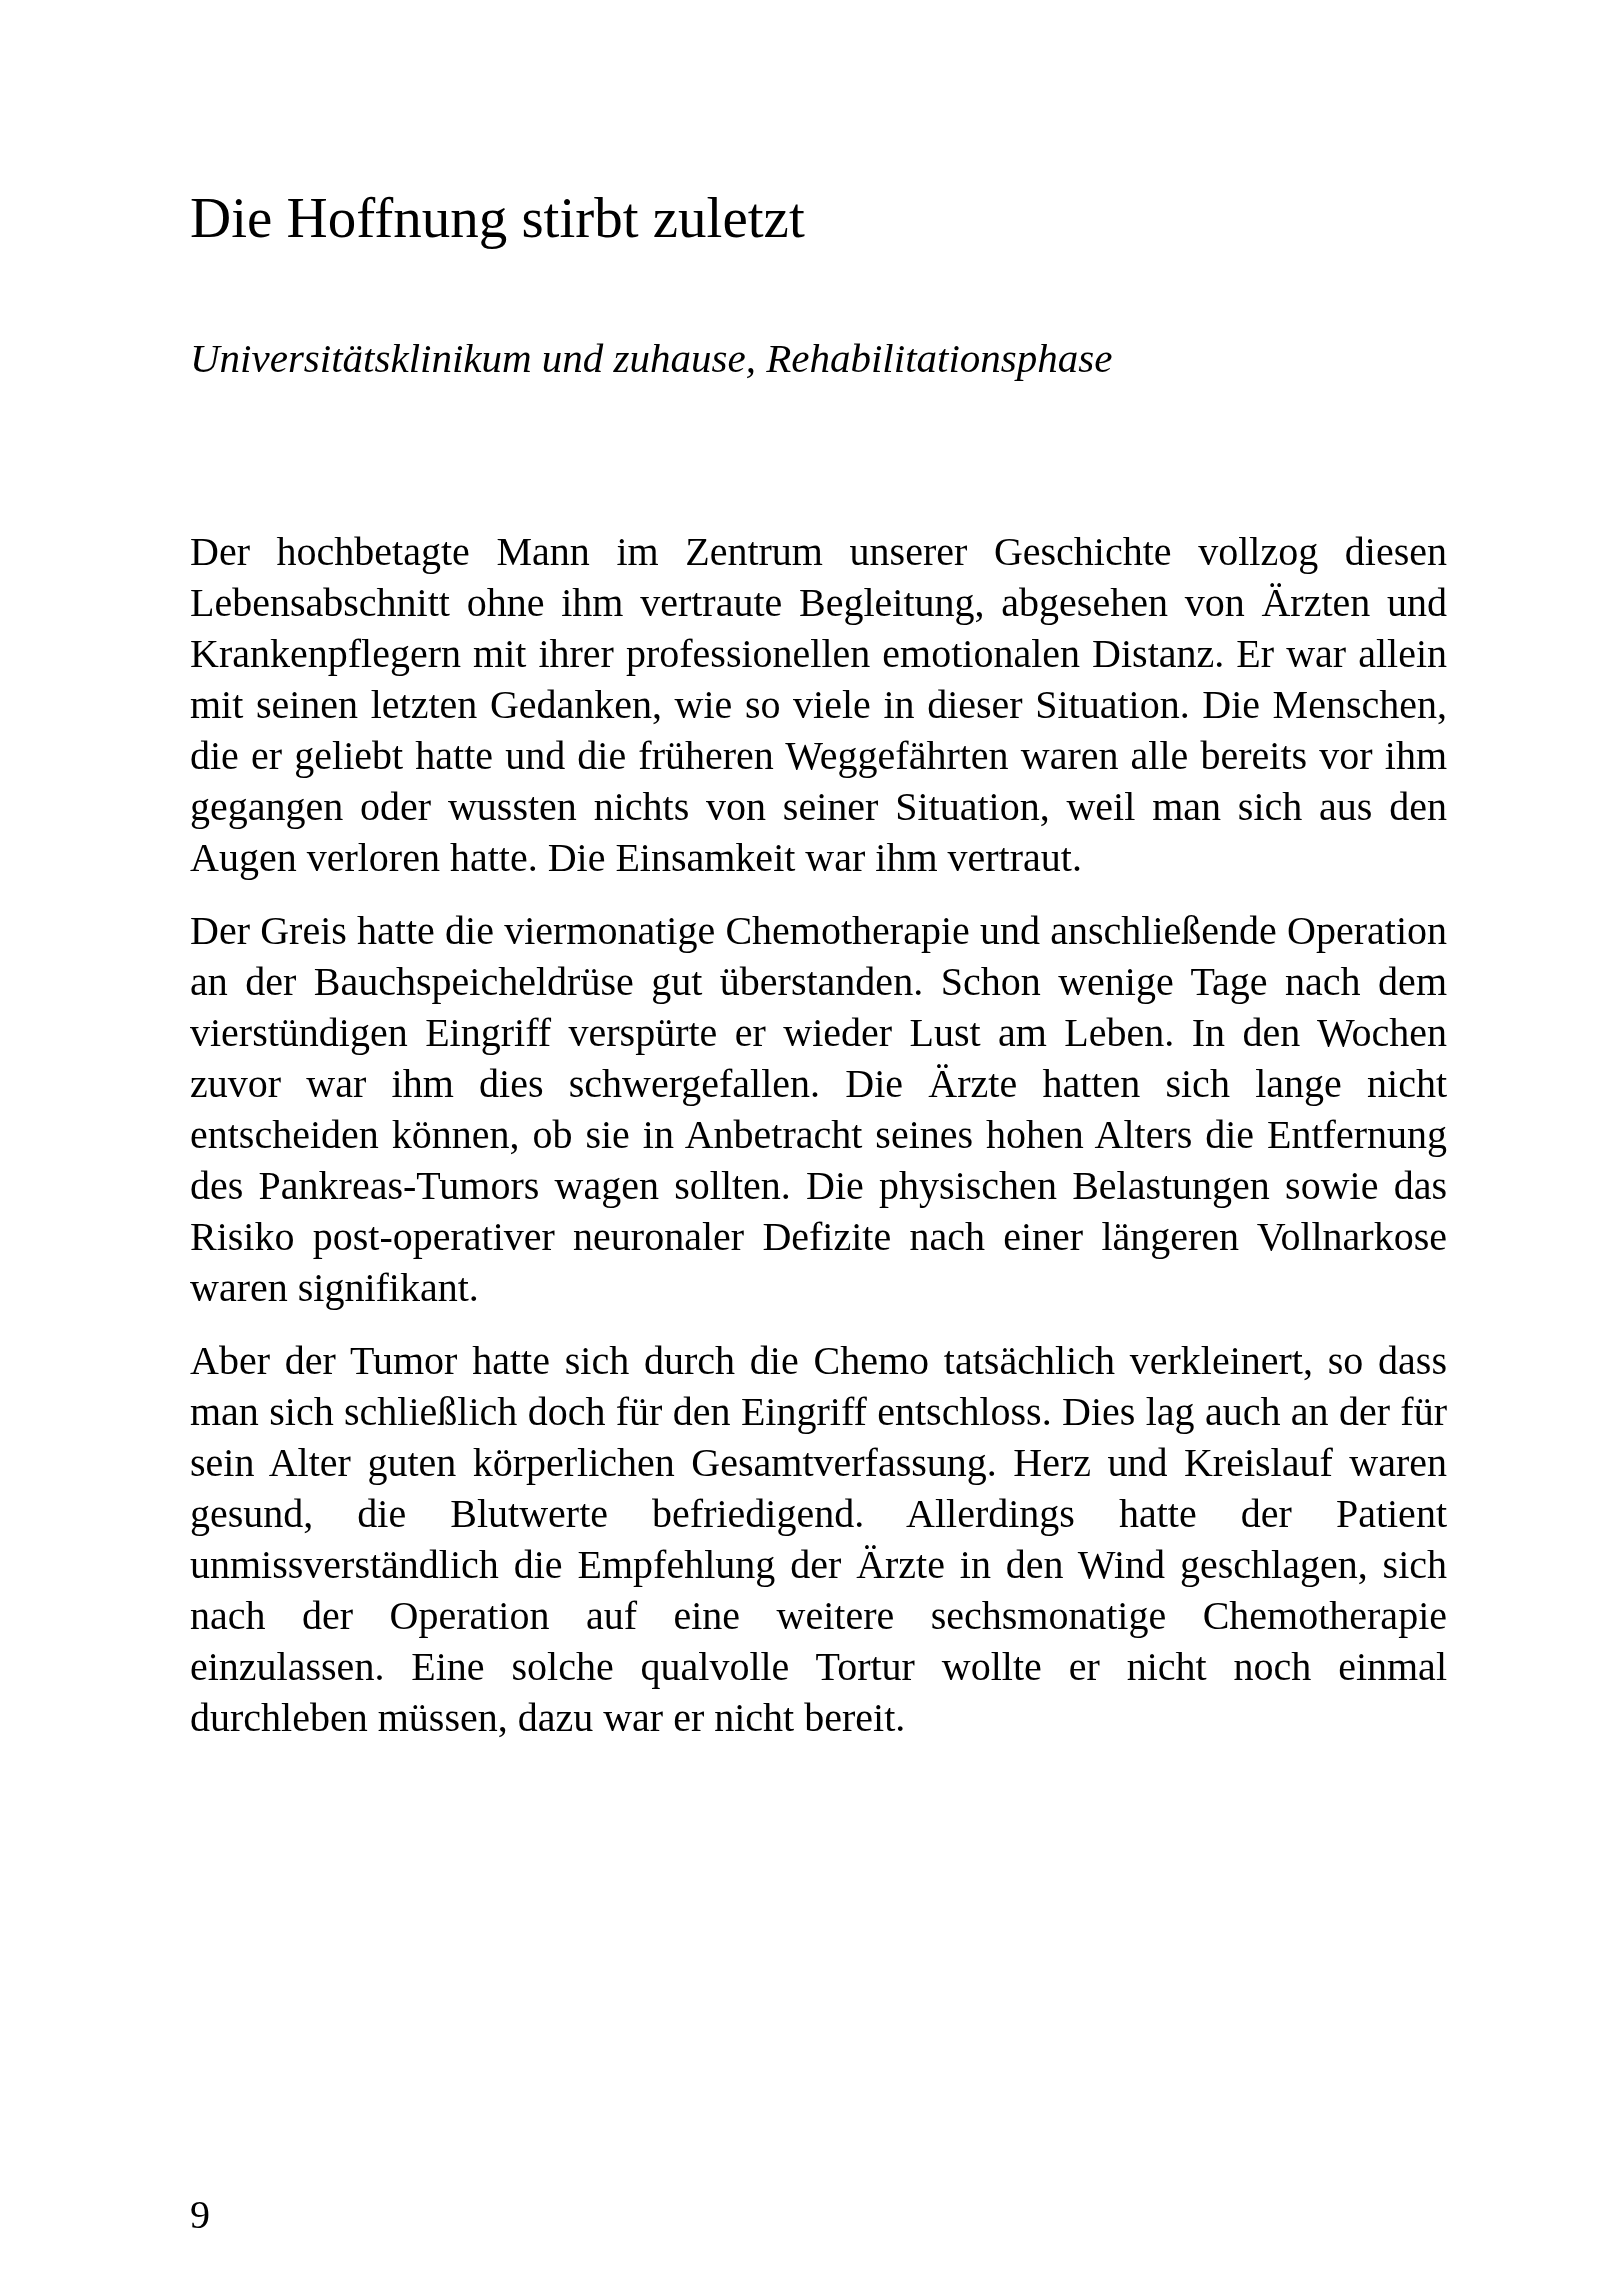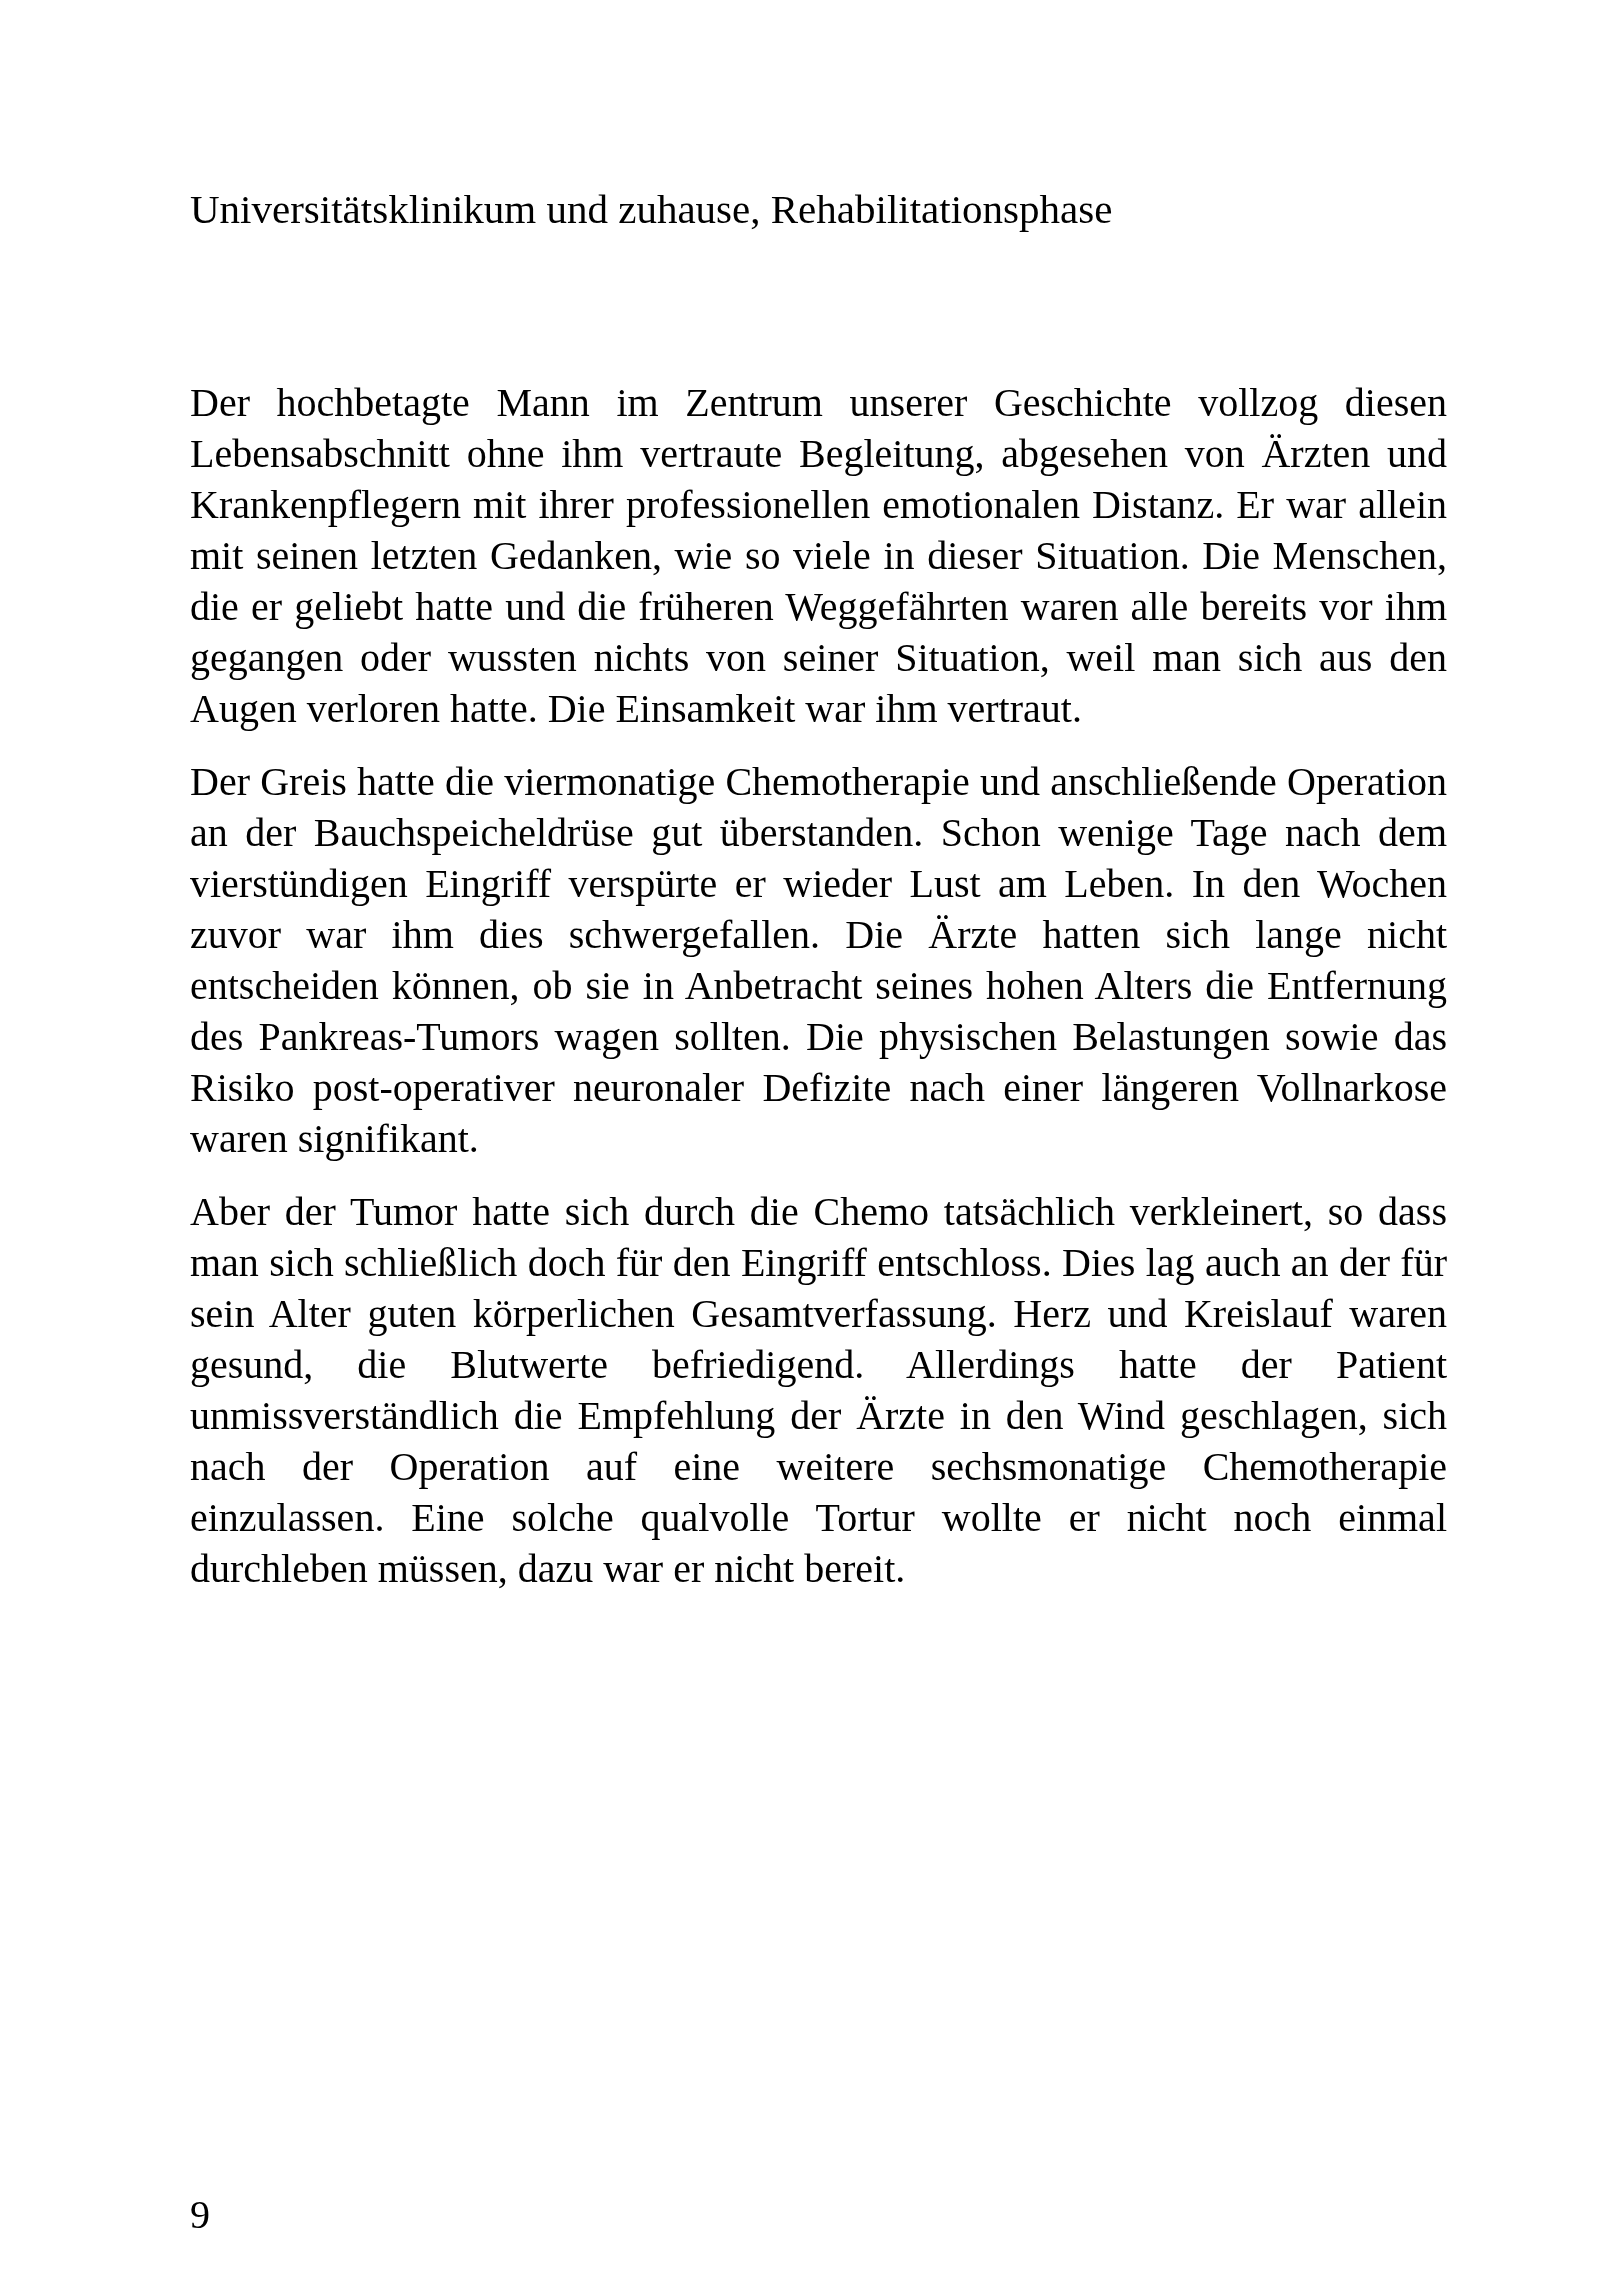--- a/index.html
+++ b/index.html
@@ -20,20 +20,21 @@
   }
   .chapter-title {
     font-size: 57px;
     font-weight: 400;
     line-height: 1.15;
     margin: 0 0 83px 0;
     letter-spacing: 0;
   }
   .chapter-subtitle {
     font-size: 41px;
+    font-style: italic;
     font-weight: 400;
     line-height: 1.2;
     margin: 0 0 143px 0;
   }
   .body-text p {
     font-size: 40px;
     line-height: 51px;
     text-align: justify;
     text-justify: inter-word;
     margin: 0 0 22px 0;
@@ -45,20 +46,21 @@
     bottom: 60px;
     font-size: 40px;
     line-height: 1;
   }
 </style>
 </head>
 <body>
 
 <div class="page">
 
+  <h1 class="chapter-title">Die Hoffnung stirbt zuletzt</h1>
 
   <h2 class="chapter-subtitle">Universitätsklinikum und zuhause, Rehabilitationsphase</h2>
 
   <div class="body-text">
     <p>Der hochbetagte Mann im Zentrum unserer Geschichte vollzog diesen Lebensabschnitt ohne ihm vertraute Begleitung, abgesehen von Ärzten und Krankenpflegern mit ihrer professionellen emotionalen Distanz. Er war allein mit seinen letzten Gedanken, wie so viele in dieser Situation. Die Menschen, die er geliebt hatte und die früheren Weggefährten waren alle bereits vor ihm gegangen oder wussten nichts von seiner Situation, weil man sich aus den Augen verloren hatte. Die Einsamkeit war ihm vertraut.</p>
     <p>Der Greis hatte die viermonatige Chemotherapie und anschließende Operation an der Bauchspeicheldrüse gut überstanden. Schon wenige Tage nach dem vierstündigen Eingriff verspürte er wieder Lust am Leben. In den Wochen zuvor war ihm dies schwergefallen. Die Ärzte hatten sich lange nicht entscheiden können, ob sie in Anbetracht seines hohen Alters die Entfernung des Pankreas-Tumors wagen sollten. Die physischen Belastungen sowie das Risiko post-operativer neuronaler Defizite nach einer längeren Vollnarkose waren signifikant.</p>
     <p>Aber der Tumor hatte sich durch die Chemo tatsächlich verkleinert, so dass man sich schließlich doch für den Eingriff entschloss. Dies lag auch an der für sein Alter guten körperlichen Gesamtverfassung. Herz und Kreislauf waren gesund, die Blutwerte befriedigend. Allerdings hatte der Patient unmissverständlich die Empfehlung der Ärzte in den Wind geschlagen, sich nach der Operation auf eine weitere sechsmonatige Chemotherapie einzulassen. Eine solche qualvolle Tortur wollte er nicht noch einmal durchleben müssen, dazu war er nicht bereit.</p>
   </div>
 
   <div class="page-number">9</div>

